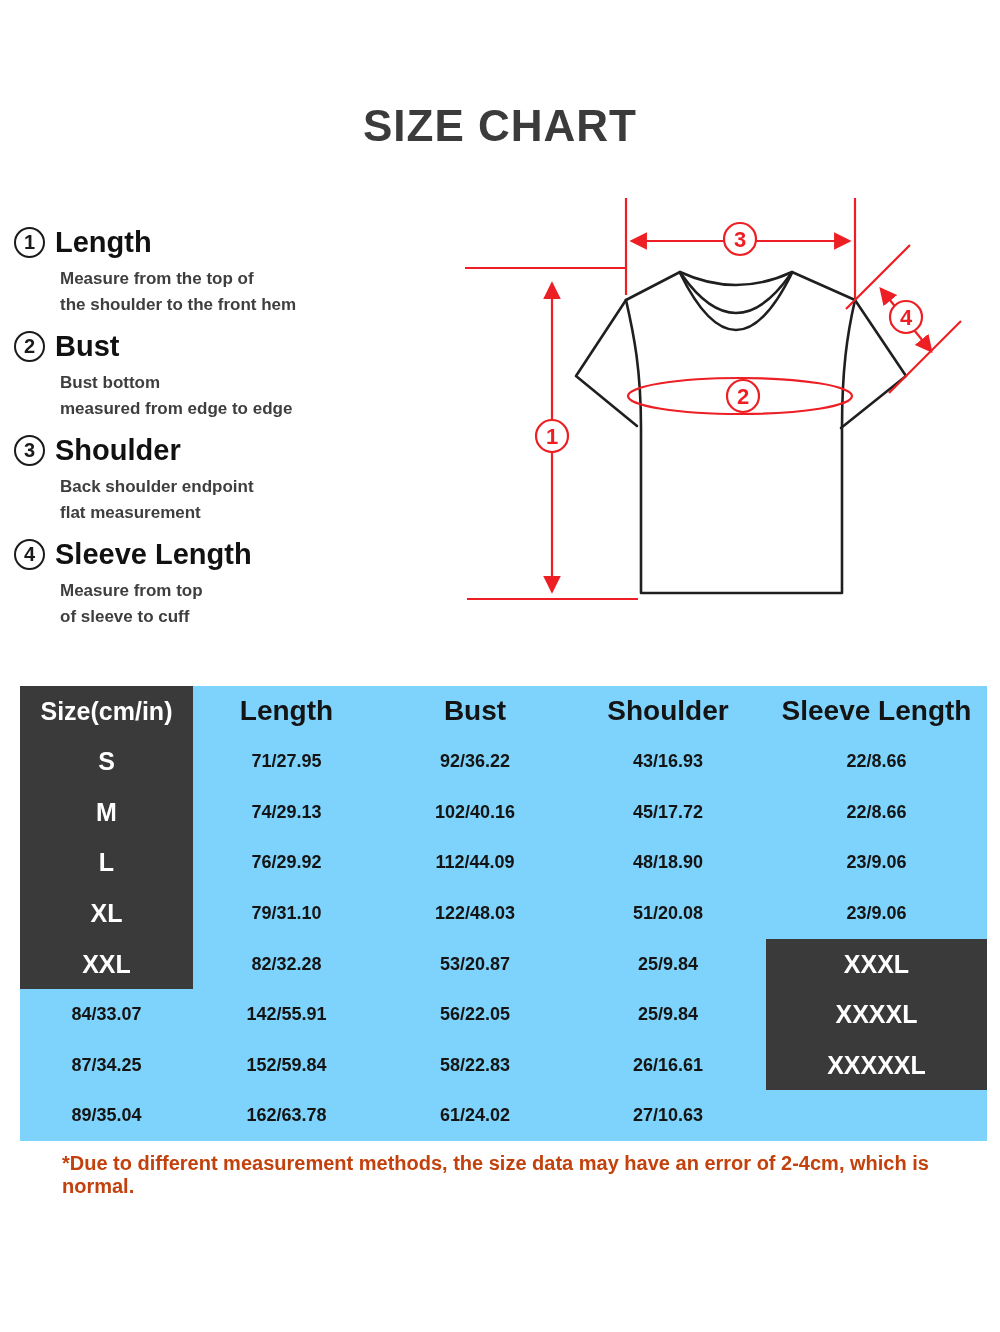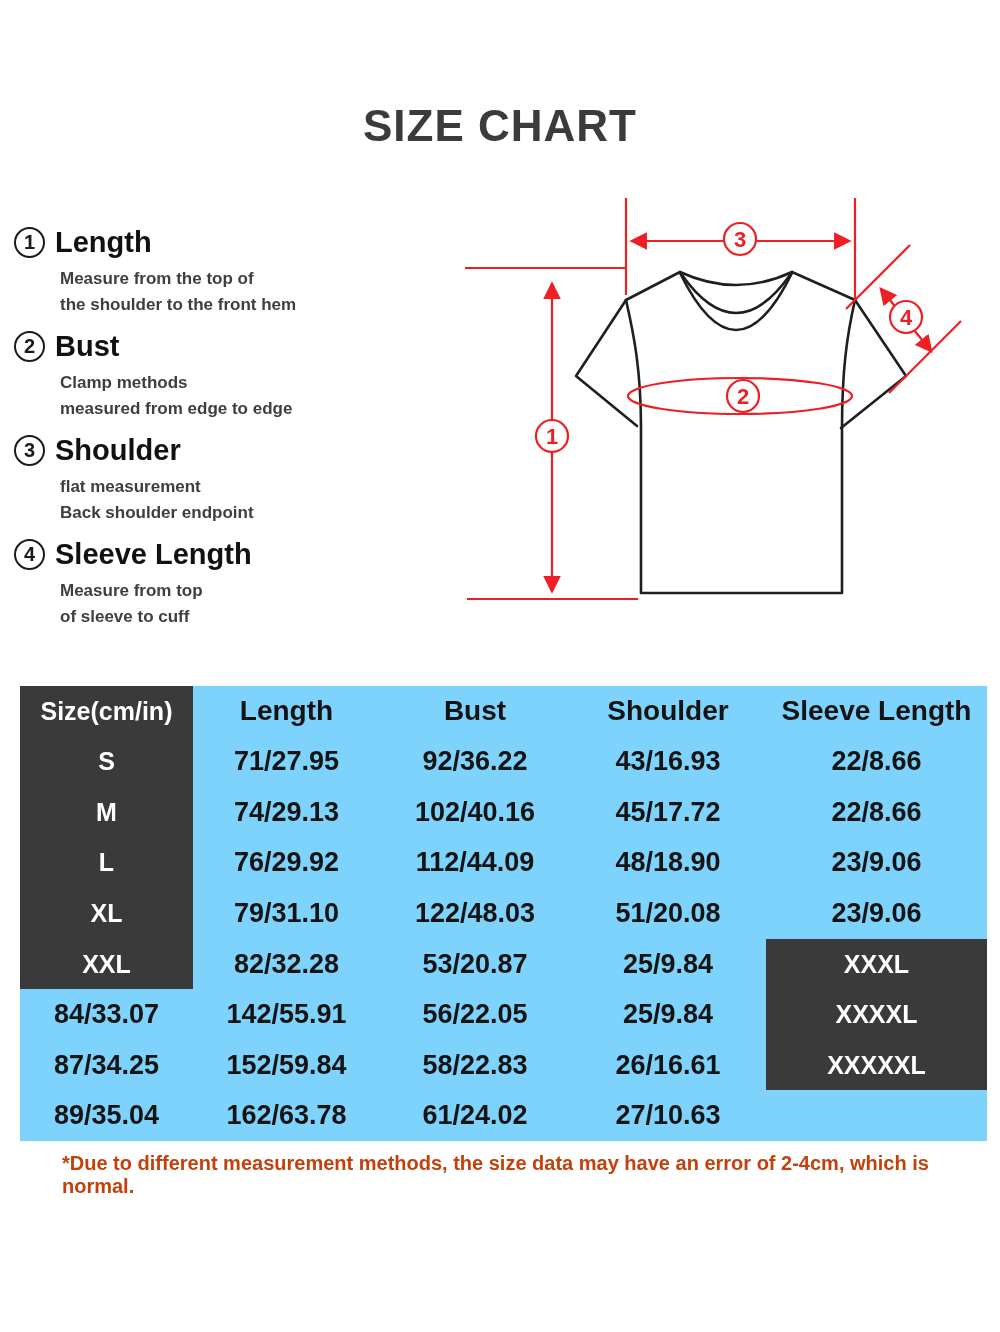--- a/index.html
+++ b/index.html
@@ -56,21 +56,21 @@
     grid-template-rows: repeat(9, 1fr);
     background: #7dd3fc;
   }
   .cell {
     display: flex; align-items: center; justify-content: center;
     font-weight: bold; color: #141414;
   }
   .cell.dark { background: #3a3a3a; color: #ffffff; }
   .cell.th    { font-size: 28px; }
   .cell.th.dark { font-size: 25px; }
-  .cell.td    { font-size: 27px; }
+  .cell.td    { font-size: 18px; }
   .cell.size-label { font-size: 25px; }
 
   
   .footnote {
     position: absolute; left: 62px; top: 1152px;
     font-size: 20px; font-weight: bold; color: #c2410c;
   }
 
   svg text.red-num {
     font-family: "Liberation Sans", "DejaVu Sans", sans-serif;
@@ -96,33 +96,33 @@
         <div>the shoulder to the front hem</div>
       </div>
     </div>
 
     <div class="ins-item">
       <div class="ins-head">
         <span class="num-circle">2</span>
         <span class="ins-title">Bust</span>
       </div>
       <div class="ins-desc">
-        <div>Clamp methods</div>
+        <div>Bust bottom</div>
         <div>measured from edge to edge</div>
       </div>
     </div>
 
     <div class="ins-item">
       <div class="ins-head">
         <span class="num-circle">3</span>
         <span class="ins-title">Shoulder</span>
       </div>
       <div class="ins-desc">
+        <div>Back shoulder endpoint</div>
         <div>flat measurement</div>
-        <div>Back shoulder endpoint</div>
       </div>
     </div>
 
     <div class="ins-item">
       <div class="ins-head">
         <span class="num-circle">4</span>
         <span class="ins-title">Sleeve Length</span>
       </div>
       <div class="ins-desc">
         <div>Measure from top</div>

